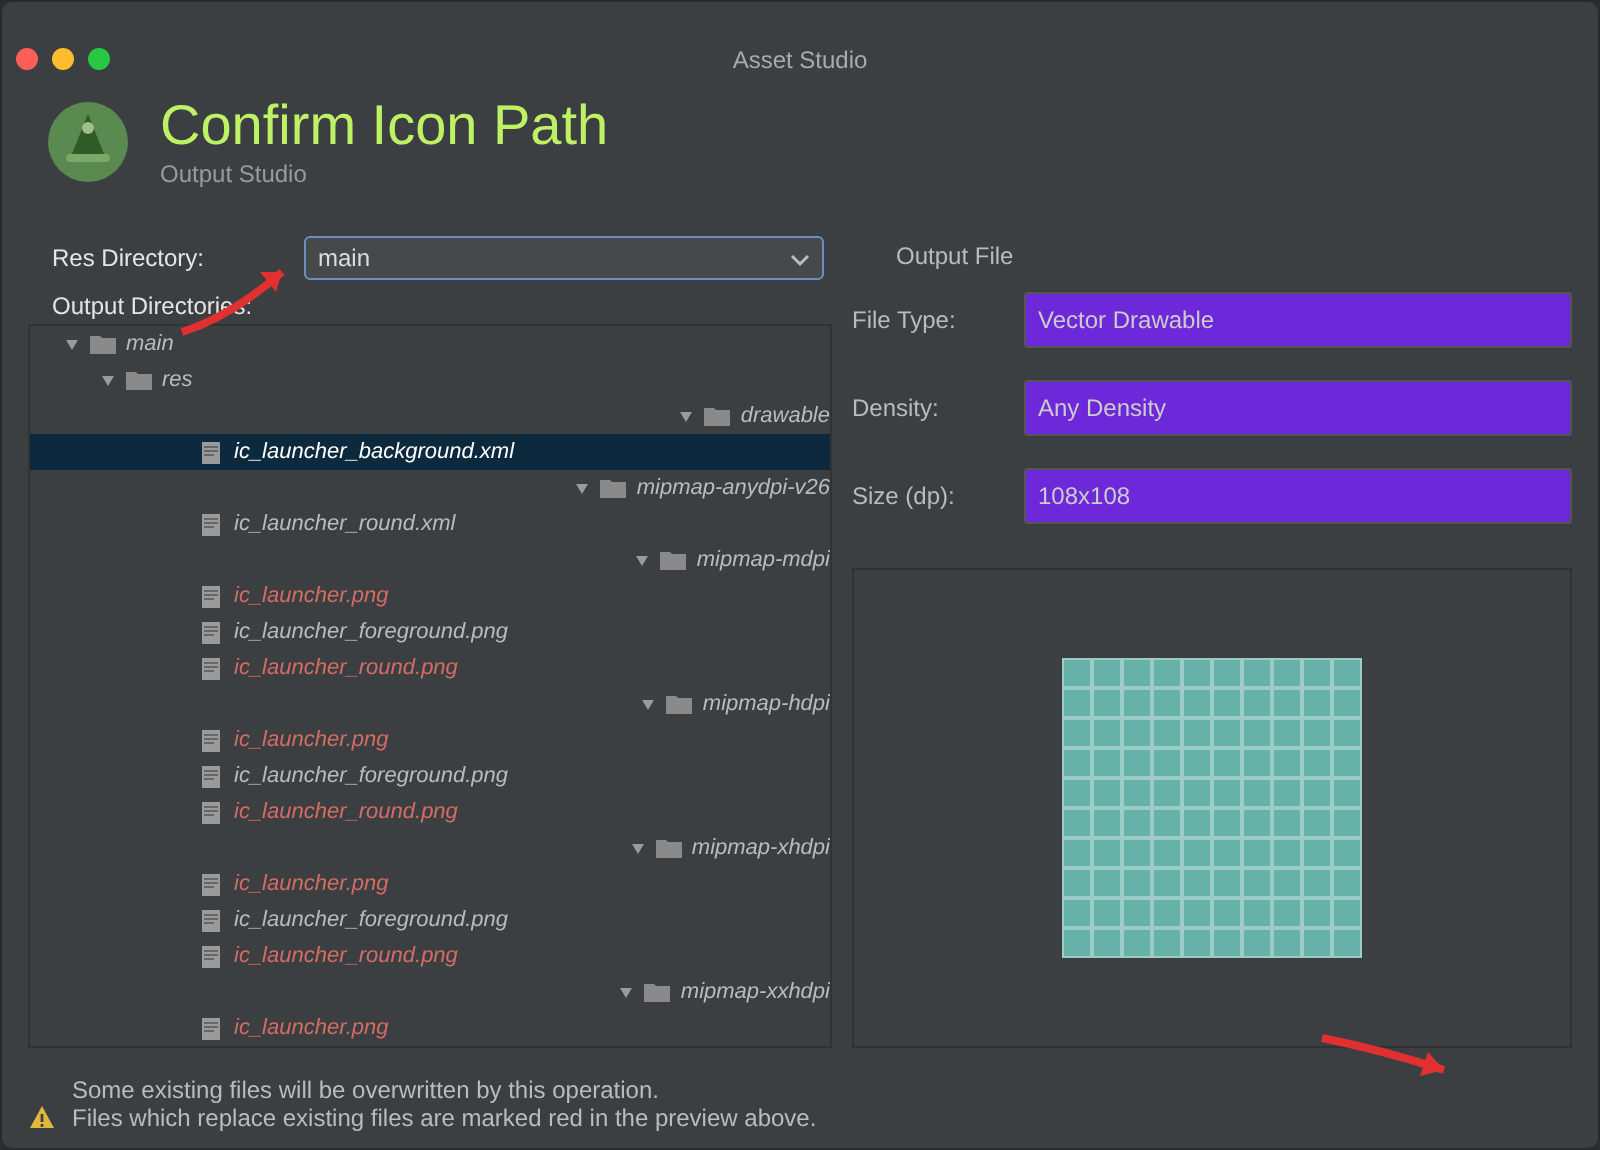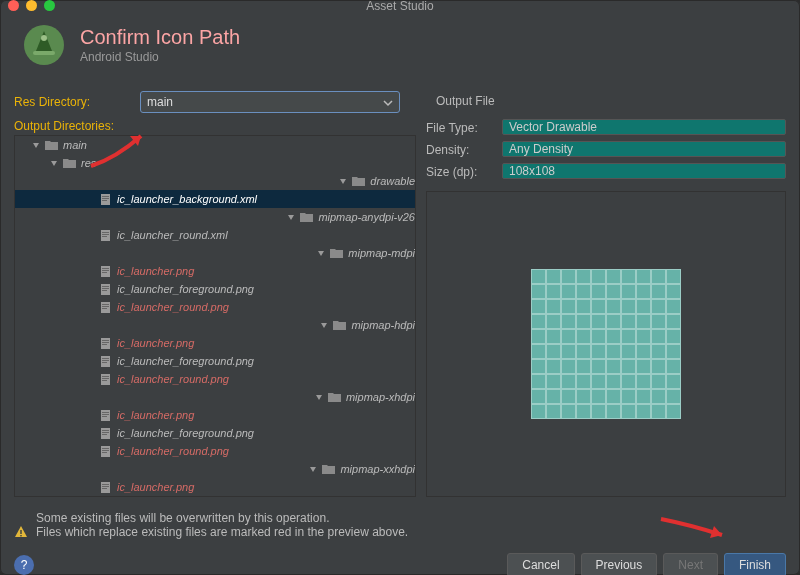--- a/index.html
+++ b/index.html
@@ -1,33 +1,33 @@
 <!DOCTYPE html>
 <html><head>
 <meta charset="utf-8">
 <style>
   * { box-sizing: border-box; margin: 0; padding: 0; font-family: -apple-system, "Helvetica Neue", Arial, sans-serif; }
   body { background: #2b2b2b; width: 800px; height: 575px; overflow: hidden; color: #bbb; font-size: 12px; }
   .window { width: 800px; height: 575px; background: #3c3f41; border-radius: 6px; display: flex; flex-direction: column; box-shadow: inset 0 0 0 1px #2a2a2a; }
-  .titlebar { height: 22px; display: flex; align-items: center; padding: 0 8px; position: relative; }
+  .titlebar { height: 22px; display: flex; align-items: center; padding: 0 8px; position: relative; margin-top: 24px; }
   .traffic { display: flex; gap: 7px; align-items: center; }
   .dot { width: 11px; height: 11px; border-radius: 50%; }
   .dot.red { background: #ff5f57; }
   .dot.yellow { background: #febc2e; }
   .dot.green { background: #28c840; }
   .titlebar-title { position: absolute; left: 0; right: 0; text-align: center; color: #aaa; font-size: 12px; }
   .header { display: flex; align-items: center; gap: 14px; padding: 12px 22px 14px 22px; }
   .logo { width: 44px; height: 44px; position: relative; }
   .logo svg { width: 44px; height: 44px; }
-  .header-text h1 { color: #fca5a5; font-weight: 400; font-size: 20px; }
+  .header-text h1 { color: #bef264; font-weight: 400; font-size: 28px; }
   .header-text p { color: #9a9a9a; font-size: 12px; margin-top: 1px; }
   .divider { height: 1px; background: #515151; margin: 0 0 0 0; }
   .content { flex: 1; display: flex; flex-direction: column; padding: 10px 14px 8px 14px; gap: 6px; }
   .row { display: flex; align-items: center; gap: 6px; }
-  .label-col { width: 120px; color: #eab308; }
+  .label-col { width: 120px; color: #e5e5e5; margin-left: 12px; }
   .combo { flex: 0 0 260px; height: 22px; background: #45494a; border: 1px solid #6a8fbf; border-radius: 3px; display: flex; align-items: center; padding: 0 6px; justify-content: space-between; color: #ddd; }
   .combo .arrow { width: 10px; height: 10px; }
   .main-grid { flex: 1; display: flex; gap: 10px; min-height: 0; }
   .tree-panel { flex: 1; background: #3c3f41; border: 1px solid #323232; overflow: auto; font-size: 11px; }
   .tree-panel::-webkit-scrollbar{width:10px;}
   .tree-panel::-webkit-scrollbar-thumb{background:#555;border-radius:4px;}
   .node { display: flex; align-items: center; gap: 4px; height: 18px; }
   .tw { width: 10px; height: 10px; display: inline-flex; align-items: center; justify-content: center; }
   .tw svg { width: 8px; height: 8px; }
   .fold { fill: #9a9a9a; }
@@ -36,23 +36,23 @@
   .node-label { color: #bbb; font-style: italic; }
   .node-label.red { color: #d66b66; }
   .node.selected { background: #0d293e; }
   .node.selected .node-label { color: #fff; }
   .pad-1 { padding-left: 16px; }
   .pad-2 { padding-left: 34px; }
   .pad-3 { padding-left: 52px; justify-content: flex-end; }
   .pad-4 { padding-left: 70px; }
   .right-panel { width: 360px; display: flex; flex-direction: column; gap: 4px; }
   .section-title { color: #bbb; padding: 0 0 2px 0; }
-  .field-row { display: flex; align-items: flex-end; gap: 6px; margin-bottom: 2px; }
+  .field-row { display: flex; align-items: center; gap: 16px; margin-bottom: 12px; }
   .field-label { width: 70px; color: #bbb; }
-  .field-value { flex: 1; background: #0f766e; border: 1px solid #555; height: 16px; border-radius: 2px; color: #ccc; padding: 0 6px; display: flex; align-items: center; }
+  .field-value { flex: 1; background: #6d28d9; border: 1px solid #555; height: 28px; border-radius: 2px; color: #ccc; padding: 0 6px; display: flex; align-items: center; }
   .preview { flex: 1; background: #3c3f41; border: 1px solid #323232; display: flex; align-items: center; justify-content: center; margin-top: 6px; }
   .preview-inner { width: 150px; height: 150px; background: #66b2a8; display: grid; grid-template-columns: repeat(10,1fr); grid-template-rows: repeat(10,1fr); }
   .preview-inner div { border: 0.5px solid rgba(255,255,255,0.35); }
   .warning { display: flex; gap: 8px; padding: 6px 14px; color: #bbb; line-height: 14px; align-items: flex-end; }
   .warn-ic { width: 14px; height: 14px; flex-shrink:0; }
   .footer { display: flex; align-items: center; justify-content: space-between; padding: 8px 14px 14px 14px; }
   .help { width: 20px; height: 20px; border-radius: 50%; background: #4b6eaf; color: #fff; display: flex; align-items: center; justify-content: center; font-size: 12px; cursor: pointer; }
   .buttons { display: flex; gap: 6px; }
   .btn { height: 24px; padding: 0 14px; background: #4c5052; border: 1px solid #5a5a5a; color: #ddd; border-radius: 3px; font-size: 12px; display:flex; align-items:center; cursor: pointer; }
   .btn.disabled { color: #777; cursor: default; }
@@ -78,21 +78,21 @@
     <div class="logo">
       <svg viewBox="0 0 44 44">
         <circle cx="22" cy="22" r="20" fill="#5a8a4f"></circle>
         <path d="M22 8 L14 28 L30 28 Z" fill="#2e5b26"></path>
         <circle cx="22" cy="15" r="3" fill="#9cc088"></circle>
         <rect x="11" y="28" width="22" height="4" rx="2" fill="#7aa96a"></rect>
       </svg>
     </div>
     <div class="header-text">
       <h1>Confirm Icon Path</h1>
-      <p>Android Studio</p>
+      <p>Output Studio</p>
     </div>
   </div>
   <div class="divider"></div>
 
   <div class="content">
     <div class="row">
       <div class="label-col">Res Directory:</div>
       <div class="combo">
         <span>main</span>
         <span class="arrow">

